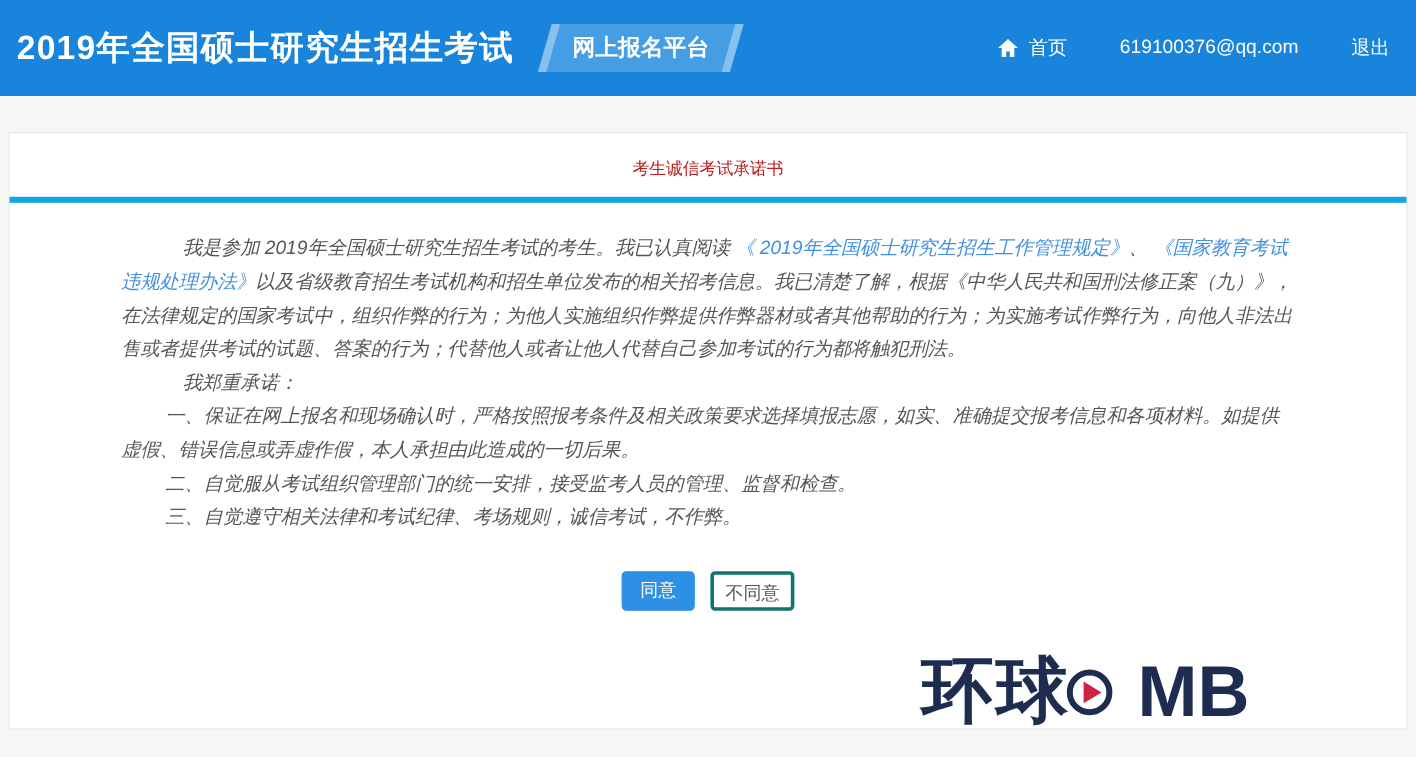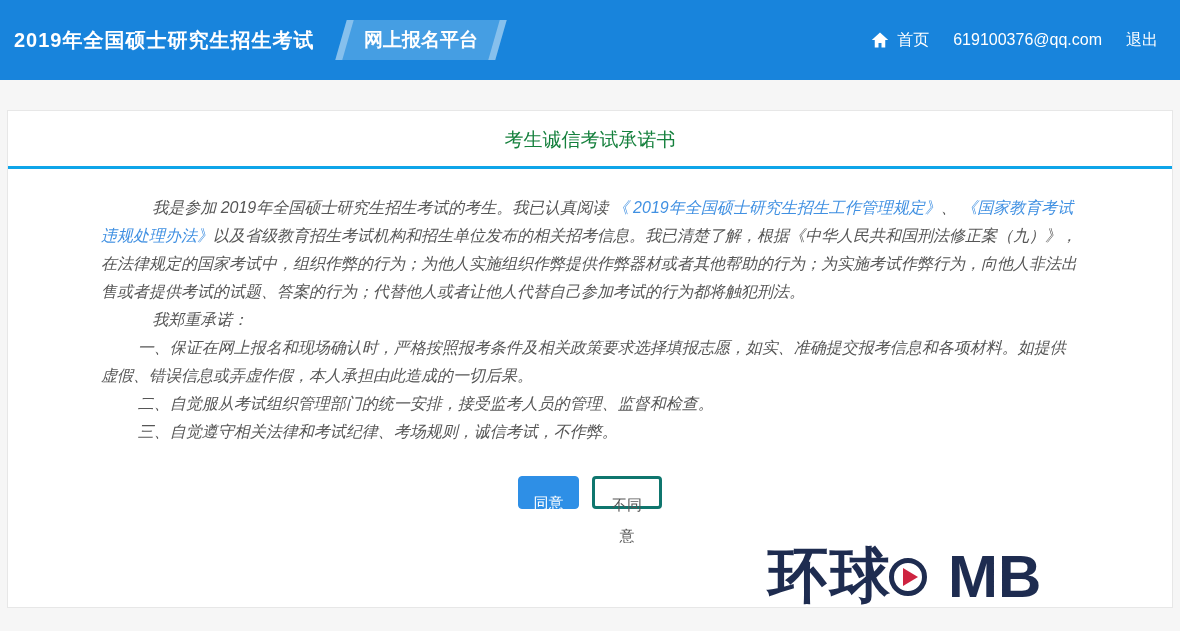--- a/index.html
+++ b/index.html
@@ -15,21 +15,21 @@
   
   .site-header {
     height: 80px;
     background: #1884dc;
     display: flex;
     align-items: center;
     padding: 0 22px 0 14px;
   }
   .site-title {
     color: #ffffff;
-    font-size: 20px;
+    font-size: 28px;
     font-weight: 700;
     letter-spacing: 1px;
     white-space: nowrap;
   }
   .badge {
     margin-left: 26px;
     transform: skewX(-16deg);
     background: #459ee3;
     border-left: 7px solid rgba(255,255,255,0.35);
     border-right: 7px solid rgba(255,255,255,0.35);
@@ -40,42 +40,42 @@
     transform: skewX(16deg);
     color: #ffffff;
     font-size: 19px;
     font-weight: 700;
     white-space: nowrap;
   }
   .header-nav {
     margin-left: auto;
     display: flex;
     align-items: center;
-    gap: 24px;
+    gap: 44px;
     color: #ffffff;
     font-size: 16px;
   }
   .nav-home { display: flex; align-items: center; gap: 8px; cursor: pointer; }
   .nav-link { cursor: pointer; white-space: nowrap; }
   .home-icon { width: 18px; height: 18px; display: inline-block; }
 
   
   .card {
     margin: 30px 7px 0;
     background: #ffffff;
     border: 1px solid #e7e7e7;
     height: 498px;
   }
   .card-title {
     height: 58px;
     line-height: 58px;
     text-align: center;
-    font-size: 19px;
-    color: #15803d;
-    border-bottom: 3px solid #0ea5e9;
+    font-size: 14px;
+    color: #b91c1c;
+    border-bottom: 5px solid #0ea5e9;
   }
   .card-body {
     padding: 25px 93px 0;
     font-size: 16px;
     line-height: 28px;
     color: #565656;
   }
   .card-body p { margin: 0; font-style: italic; }
   .para-indent { text-indent: 3.2em; }
   .item-indent { text-indent: 2.3em; }
@@ -87,22 +87,22 @@
     display: flex;
     justify-content: center;
     gap: 13px;
   }
   .btn {
     height: 33px;
     line-height: 31px;
     font-size: 15px;
     border-radius: 4px;
     cursor: pointer;
-    font-family: Liberation Mono, monospace;
-    padding: 12px;
+    font-family: Liberation Sans, sans-serif;
+    padding: 0;
   }
   .btn-agree {
     background: #2e8fe6;
     color: #ffffff;
     border: 1px solid #2e8fe6;
     width: 61px;
     text-align: center;
   }
   .btn-disagree {
     background: #ffffff;

